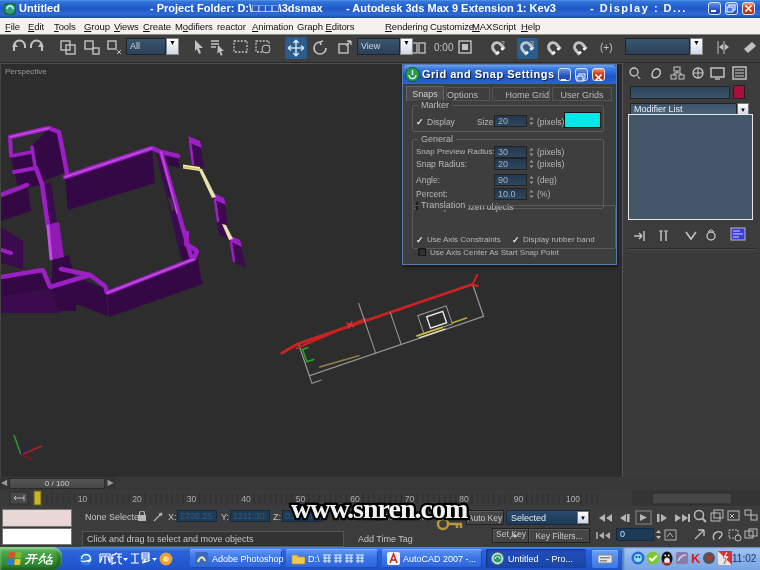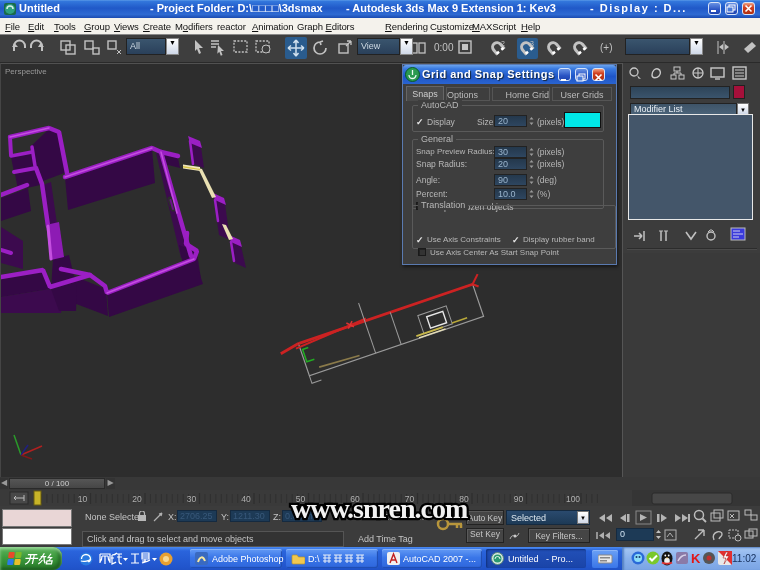--- a/index.html
+++ b/index.html
@@ -339,21 +339,21 @@
  <div class="winbtn" style="left:189px;top:3px;background:linear-gradient(180deg,#f0a080,#d04020 40%,#b03010)"><svg width="11" height="11">
           <path d="M2.5 2.5l6 6M8.5 2.5l-6 6" stroke="#fff" stroke-width="1.6"></path>
         </svg></div>
 
  <div class="abs" style="left:3px;top:21px;width:38px;height:15px;background:#4a4a4a;border:1px solid #666;border-bottom:none;color:#ccc;font-size:9px;text-align:center;padding-top:2px">Snaps</div>
  <div class="abs" style="left:43px;top:22px;width:44px;height:14px;background:#3e3e3e;border:1px solid #555;color:#bbb;font-size:9px;padding-top:2px">Options</div>
  <div class="abs" style="left:89px;top:22px;width:58px;height:14px;background:#3e3e3e;border:1px solid #555;color:#bbb;font-size:9px;text-align:right;padding-top:2px">Home Grid</div>
  <div class="abs" style="left:149px;top:22px;width:60px;height:14px;background:#3e3e3e;border:1px solid #555;color:#bbb;font-size:9px;text-align:center;padding-top:2px">User Grids</div>
 
  <div class="grp" style="left:9px;top:40px;width:192px;height:27px">
-        <span class="grplab">AutoCAD</span>
+        <span class="grplab">Marker</span>
       </div>
  <span class="ck" style="left:13px;top:52px">✓</span>
  <div class="dtext" style="left:24px;top:52px">Display</div>
  <div class="dtext" style="left:74px;top:52px">Size:</div>
  <div class="dfield" style="left:91px;top:50px;width:33px;height:12px">20</div>
  <svg class="spin" style="left:125px;top:50px" width="7" height="12">
         <path d="M1.5 4.5l2-2.5 2 2.5z M1.5 7.5l2 2.5 2-2.5z" fill="#9a9a9a"></path>
       </svg>
  <div class="dtext" style="left:134px;top:52px">(pixels)</div>
  <div class="abs" style="left:161px;top:47px;width:37px;height:16px;background:#00e8e8;border:1px solid #111"></div>
@@ -549,21 +549,21 @@
  <div class="abs" style="left:82px;top:25px;width:262px;height:16px;background:#333;border:1px solid #555;color:#c4c4c4;font-size:9px;padding:2px 0 0 4px">Click and drag to select and move objects</div>
  <div class="gtext" style="left:358px;top:28px">Add Time Tag</div>
 
  <svg class="abs" style="left:436px;top:10px" width="28" height="16">
         <circle cx="7" cy="8" r="5" fill="none" stroke="#b8963c" stroke-width="2.5"></circle>
         <path d="M12 8h14M21 8v4M25 8v4" stroke="#b8963c" stroke-width="2.5"></path>
       </svg>
  <div class="btn" style="left:466px;top:4px;width:38px;height:15px;padding-top:2px">Auto Key</div>
  <div class="abs" style="left:506px;top:4px;width:84px;height:15px;background:linear-gradient(180deg,#2a4a6e,#1d3a56);border:1px solid #152a40;color:#dfe8f0;font-size:9px;padding:2px 0 0 4px">Selected</div>
  <div class="abs" style="left:577px;top:5px;width:12px;height:13px;background:linear-gradient(180deg,#fff,#cfd8e8);border:1px solid #777;font-size:6px;text-align:center;padding-top:3px">▼</div>
- <div class="btn" style="left:466px;top:22px;width:38px;height:15px;padding-top:0">Set Key</div>
+ <div class="btn" style="left:492px;top:22px;width:38px;height:15px;padding-top:0">Set Key</div>
  <svg class="abs" style="left:508px;top:22px" width="16" height="15">
         <path d="M2 11c3-8 6 2 9-6" stroke="#b0b0b0" fill="none"></path>
         <circle cx="7" cy="8" r="1.5" fill="#ccc"></circle>
       </svg>
  <div class="btn" style="left:528px;top:22px;width:62px;height:15px;padding-top:2px">Key Filters...</div>
  <svg class="abs" style="left:594px;top:4px" width="100" height="16" id="playsvg">
         <g transform="translate(2,2)">
           <path d="M1 2v8M9 2L3 6l6 4zM16 2l-6 4 6 4z" fill="#b4b4b4" stroke="none"></path>
         </g>
         <g transform="translate(24,2)">

